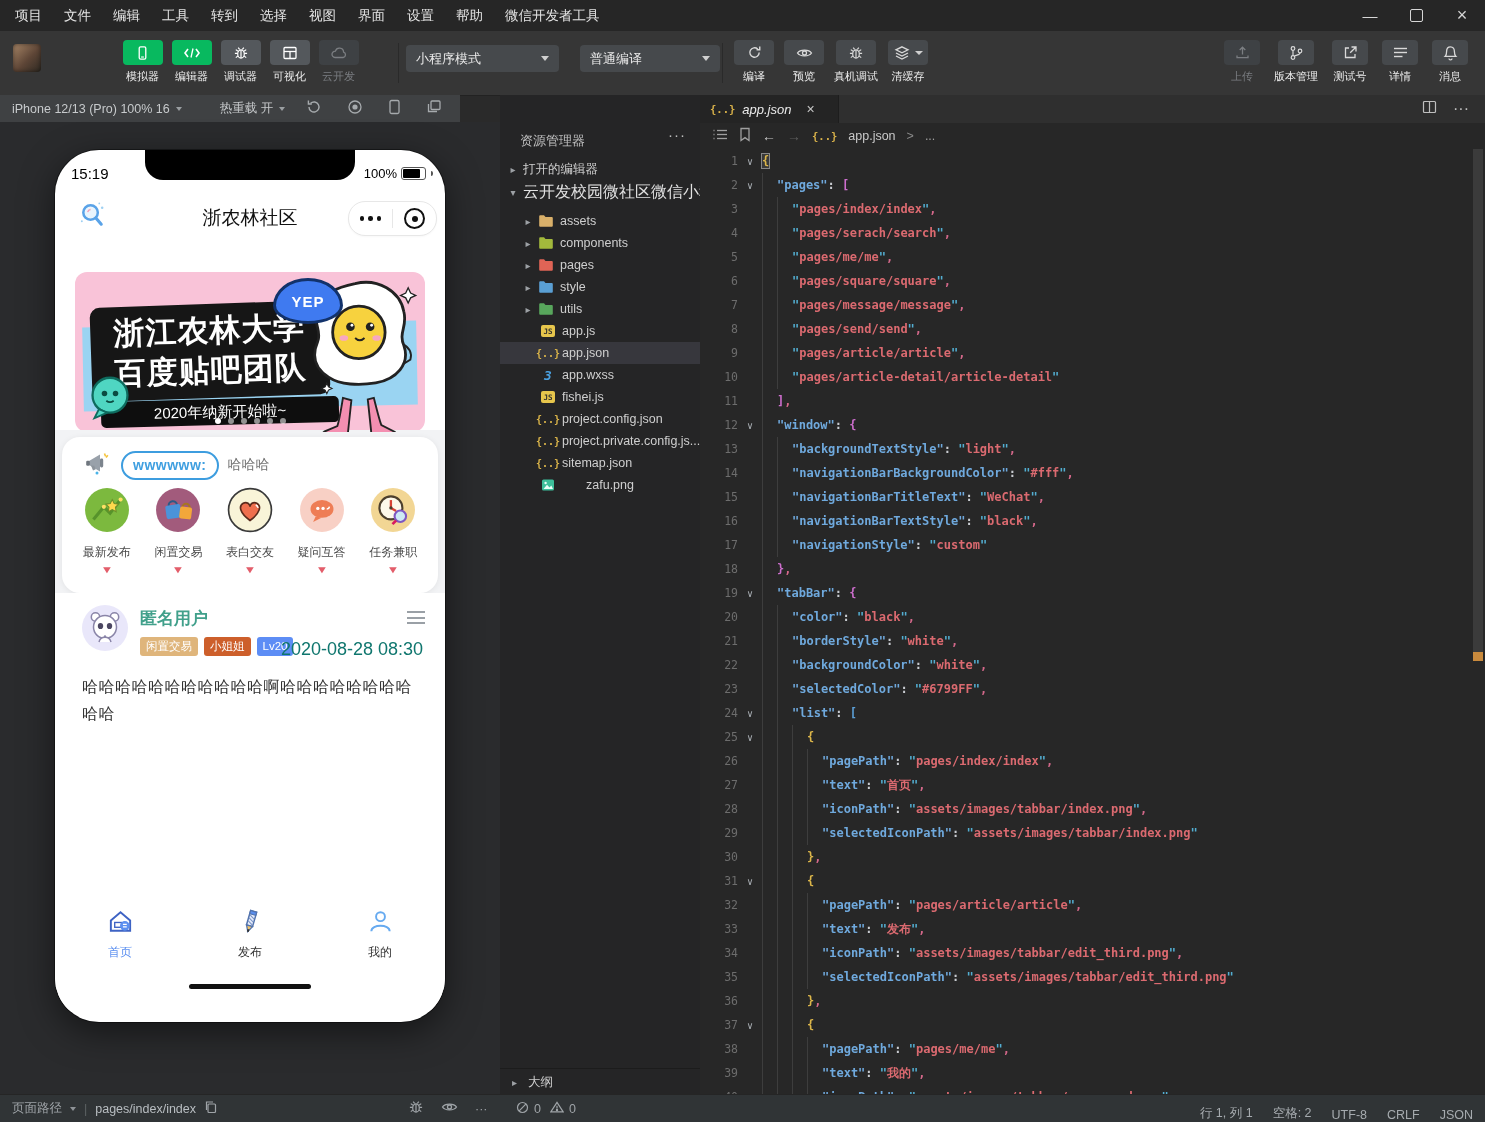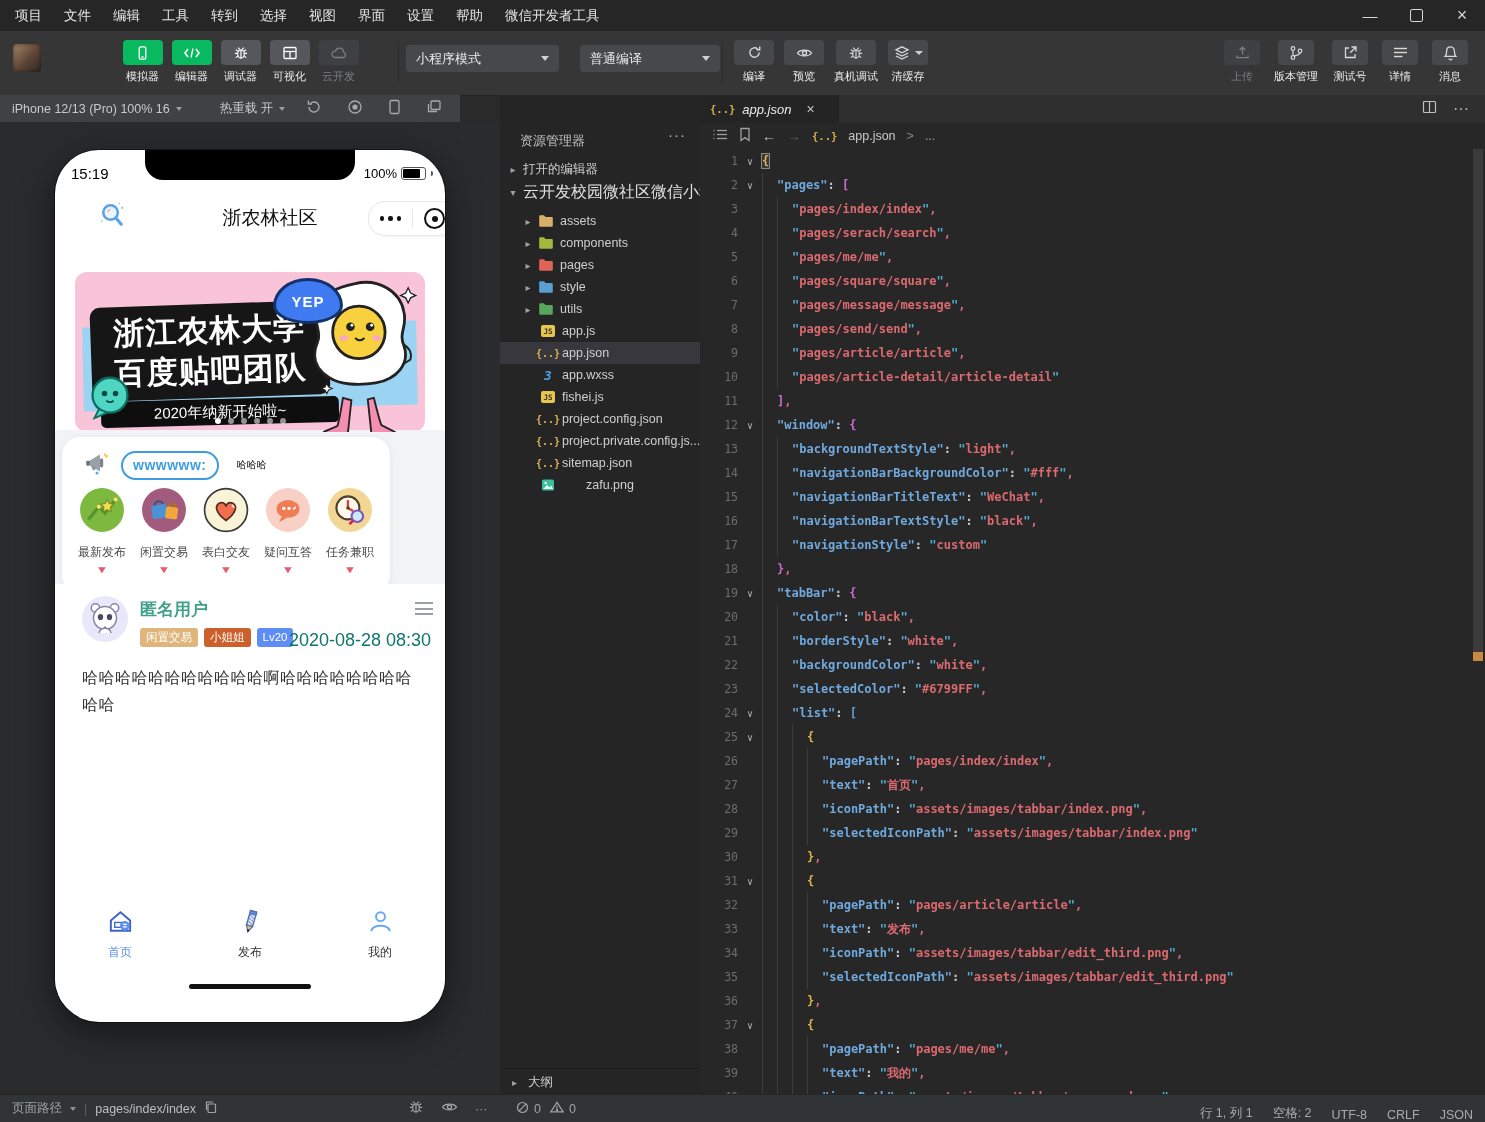--- a/index.html
+++ b/index.html
@@ -46,21 +46,21 @@
   .sim-ticons{margin-left:auto;display:flex;gap:25px;padding-right:18px;color:#a6aaad;}
   .sim-stage{position:absolute;left:0;top:122px;width:500px;height:973px;background:#2a2b2d;border-right:2px solid #fef9c3;}
   .phone{position:absolute;left:55px;top:28px;width:390px;height:872px;background:#fff;border-radius:44px;overflow:hidden;
          box-shadow:0 0 0 1px rgba(0,0,0,.4),0 10px 34px rgba(0,0,0,.5);font-family:"Liberation Sans",sans-serif;}
   .notch{position:absolute;left:90px;top:0;width:210px;height:30px;background:#000;border-radius:0 0 18px 18px;}
   .ptime{position:absolute;left:16px;top:15px;font-size:15px;color:#000;}
   .pbat{position:absolute;right:12px;top:16px;display:flex;align-items:center;gap:4px;font-size:13px;color:#000;}
   .bat-body{width:23px;height:11px;border:1.5px solid #555;border-radius:3px;position:relative;}
   .bat-body i{position:absolute;left:1px;top:1px;bottom:1px;width:17px;background:#000;border-radius:1px;}
   .bat-nub{width:2px;height:5px;background:#555;border-radius:0 2px 2px 0;margin-left:1px;}
-  .pnav{position:absolute;left:0;top:42px;width:100%;height:52px;margin-left:20px;}
+  .pnav{position:absolute;left:0;top:42px;width:100%;height:52px;}
   .pnav .navsearch{position:absolute;left:22px;top:8px;}
   .pnav .ptitle{position:absolute;left:0;right:0;top:13px;text-align:center;font-size:19px;color:#111;}
   .capsule{position:absolute;right:8px;top:9px;width:87px;height:33px;border:1px solid #e7e7e7;border-radius:17px;
            display:flex;align-items:center;background:#fff;box-shadow:0 1px 2px rgba(0,0,0,.03);}
   .cap-dots{flex:1;display:flex;justify-content:center;gap:4px;}
   .cap-dots i{width:4.5px;height:4.5px;border-radius:50%;background:#111;}
   .cap-div{width:1px;height:19px;background:#e7e7e7;}
   .cap-target{flex:1;display:flex;justify-content:center;align-items:center;}
   .cap-ring{width:17px;height:17px;border:2px solid #111;border-radius:50%;display:flex;align-items:center;justify-content:center;}
   .cap-ring i{width:6px;height:6px;border-radius:50%;background:#111;}
@@ -74,31 +74,31 @@
          z-index:3;color:#fff;font-size:15px;text-align:center;line-height:26px;white-space:nowrap;}
   .eggwrap{position:absolute;right:2px;top:6px;z-index:3;}
   .yep{position:absolute;left:198px;top:6px;width:64px;height:40px;background:#3f7af0;border:3px solid #12326b;border-radius:50% 50% 50% 50%/60% 60% 40% 40%;
        display:flex;align-items:center;justify-content:center;color:#fff;font-weight:bold;font-size:15px;letter-spacing:1px;z-index:4;}
   .tealbub{position:absolute;left:12px;top:102px;z-index:3;}
   .bdots{position:absolute;left:0;right:0;bottom:8px;display:flex;justify-content:center;gap:7px;z-index:5;}
   .bdots i{width:6px;height:6px;border-radius:50%;background:rgba(255,255,255,.55);}
   .bdots i.on{background:#fff;}
   
   .pgray{position:absolute;left:0;top:280px;width:100%;height:173px;background:#f2f3f5;}
-  .card{position:absolute;left:7px;top:287px;width:328px;height:156px;background:#fff;border-radius:18px;box-shadow:0 1px 6px rgba(0,0,0,.07);}
+  .card{position:absolute;left:7px;top:287px;width:376px;height:156px;background:#fff;border-radius:18px;box-shadow:0 1px 6px rgba(0,0,0,.07);}
   .notice{position:absolute;left:22px;top:13px;right:12px;height:30px;display:flex;align-items:center;}
   .npill{margin-left:10px;height:25px;border:2px solid #3d9ddf;border-radius:15px;color:#3f9fe0;font-weight:bold;
          font-size:14px;padding:0 10px;display:flex;align-items:center;letter-spacing:.5px;}
-  .ntext{margin-left:18px;color:#000000;font-size:10px;}
+  .ntext{margin-left:9px;color:#737373;font-size:14px;}
   .pgrid{position:absolute;left:9px;right:9px;top:50px;display:flex;}
   .gcell{width:20%;display:flex;flex-direction:column;align-items:center;}
   .glabel{font-size:12px;color:#4a4a4a;margin-top:7px;white-space:nowrap;}
   .gtri{color:#e35d6a;font-size:10px;margin-top:3px;transform:scaleX(1.3);}
   
-  .post{position:absolute;left:0;top:434px;width:100%;height:419px;background:#fff;padding-left:8px;}
+  .post{position:absolute;left:0;top:443px;width:100%;height:419px;background:#fff;}
   .pavatar{position:absolute;left:27px;top:12px;}
   .pname{position:absolute;left:85px;top:14px;font-size:17px;font-weight:bold;color:#41a08b;}
   .burger{position:absolute;right:20px;top:18px;width:18px;}
   .burger i{display:block;height:2px;background:#9aa0a6;margin-bottom:3.5px;}
   .ptags{position:absolute;left:85px;top:44px;display:flex;gap:6px;}
   .ptag{height:19px;line-height:19px;border-radius:3px;color:#fff;font-size:11.5px;padding:0 6px;}
   .pdate{position:absolute;right:22px;top:46px;color:#0f766e;font-size:18px;}
   .pcontent{position:absolute;left:27px;top:80px;width:338px;font-size:16px;color:#333;line-height:27px;letter-spacing:.5px;word-break:break-all;}
   .ptabbar{position:absolute;left:0;right:0;top:748px;height:72px;display:flex;}
   .ptab{flex:1;display:flex;flex-direction:column;align-items:center;justify-content:center;}

